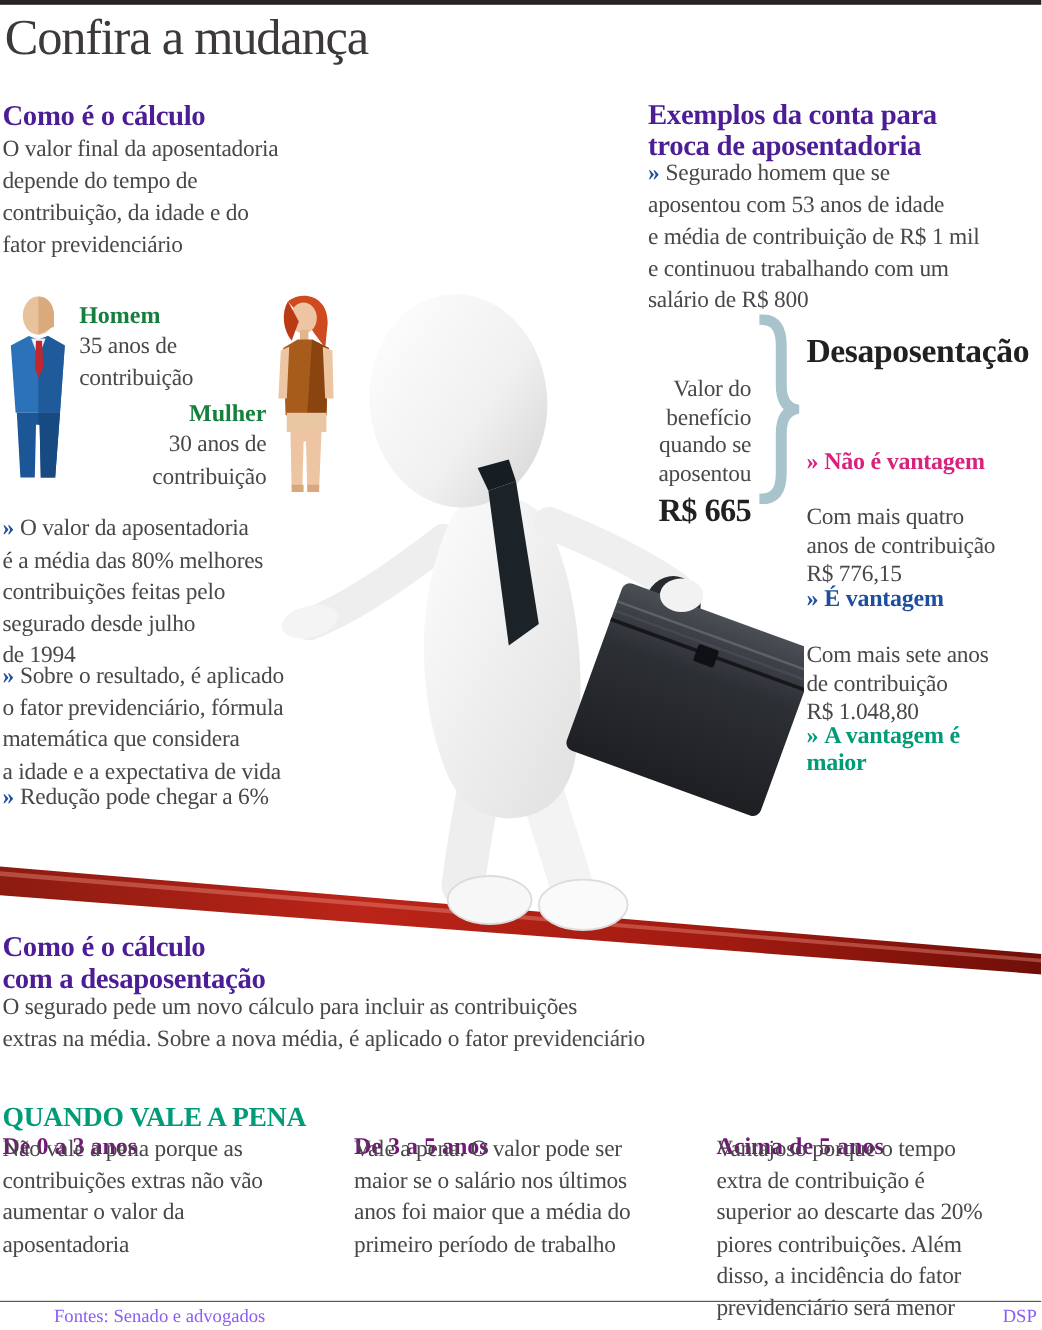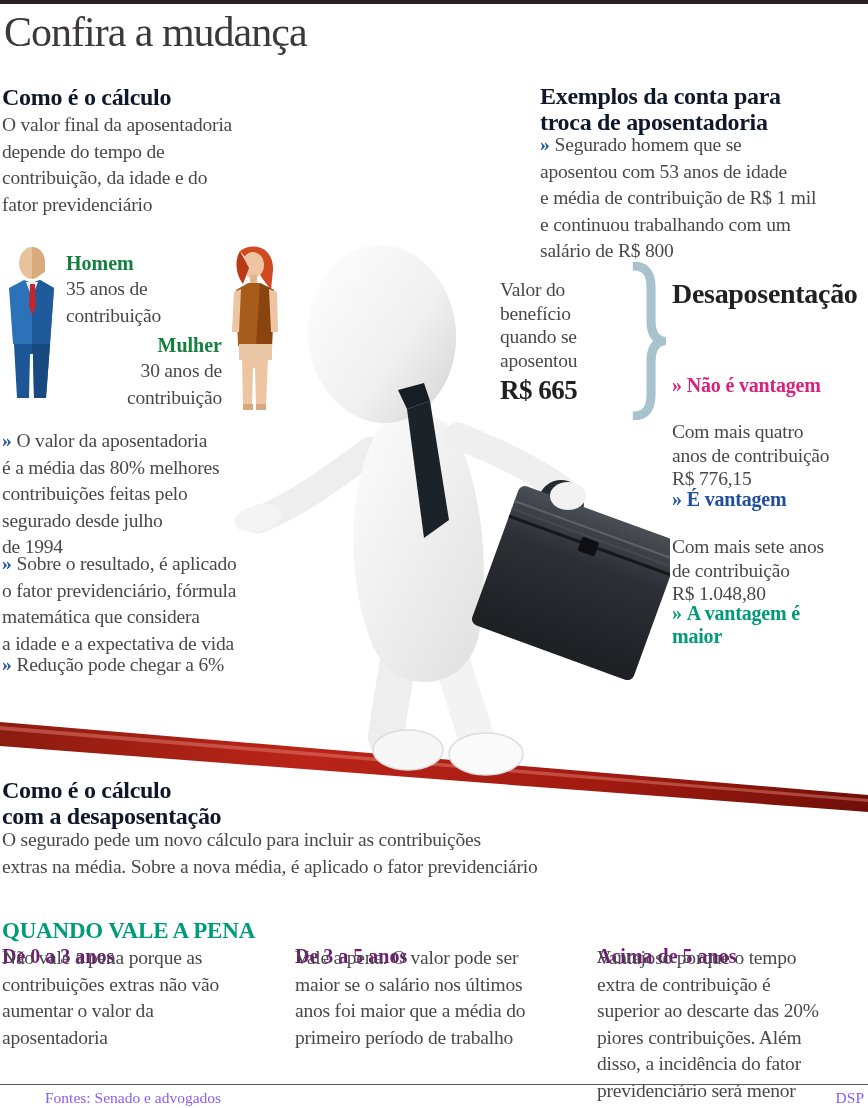--- a/index.html
+++ b/index.html
@@ -4,27 +4,27 @@
 <style>
   html,body{margin:0;padding:0;background:#ffffff;}
   #canvas{
     position:relative;width:868px;height:1108px;background:#ffffff;overflow:hidden;
     font-family:Liberation Serif, serif;color:#4a4a4a;
   }
   .abs{position:absolute;}
   .pre{white-space:pre-line;}
   .topbar{left:0;top:0;width:868px;height:4px;background:#272324;}
   .title{left:4px;top:8px;font-size:42px;font-weight:400;color:#3d3839;letter-spacing:-1px;}
-  .h-blue{font-size:24px;font-weight:bold;color:#0f172a;line-height:26px;letter-spacing:-0.3px;}
+  .h-blue{font-size:24px;font-weight:bold;color:#4c1d95;line-height:26px;letter-spacing:-0.3px;}
   .body-txt{font-size:19.5px;line-height:26.5px;color:#484848;letter-spacing:-0.2px;}
   .body-sm{font-size:19.5px;line-height:23.5px;color:#484848;letter-spacing:-0.2px;}
   .chev{font-weight:bold;color:#1e4f9c;margin-right:5px;}
   .bullet{width:300px;}
   .fig-name{font-size:20px;font-weight:bold;color:#15803d;line-height:26px;}
-  .benefit{width:126px;}
+  .benefit{width:126px;text-align:right;margin-top:35px;}
   .benefit-value{font-size:27px;font-weight:bold;color:#232021;letter-spacing:-0.5px;margin-top:3px;}
   .desap-h{font-size:28px;font-weight:bold;color:#232021;letter-spacing:-0.3px;}
   .verdict{font-size:20px;font-weight:bold;line-height:23px;letter-spacing:-0.2px;}
   .v-magenta,.v-magenta .chev{color:#d9217e;}
   .v-blue,.v-blue .chev{color:#1e4f9c;}
   .v-teal,.v-teal .chev{color:#009b77;}
   .quando-h{font-size:23px;font-weight:bold;color:#009b77;letter-spacing:-0.2px;}
   .col-title{font-size:20px;font-weight:bold;color:#701a75;margin-top:25px;}
   .footer-rule{left:0;top:1084px;width:868px;height:1px;background:#5a5a5a;}
   .footer-txt{font-size:15.5px;color:#8b5cf6;top:1089px;margin-left:43px;}

